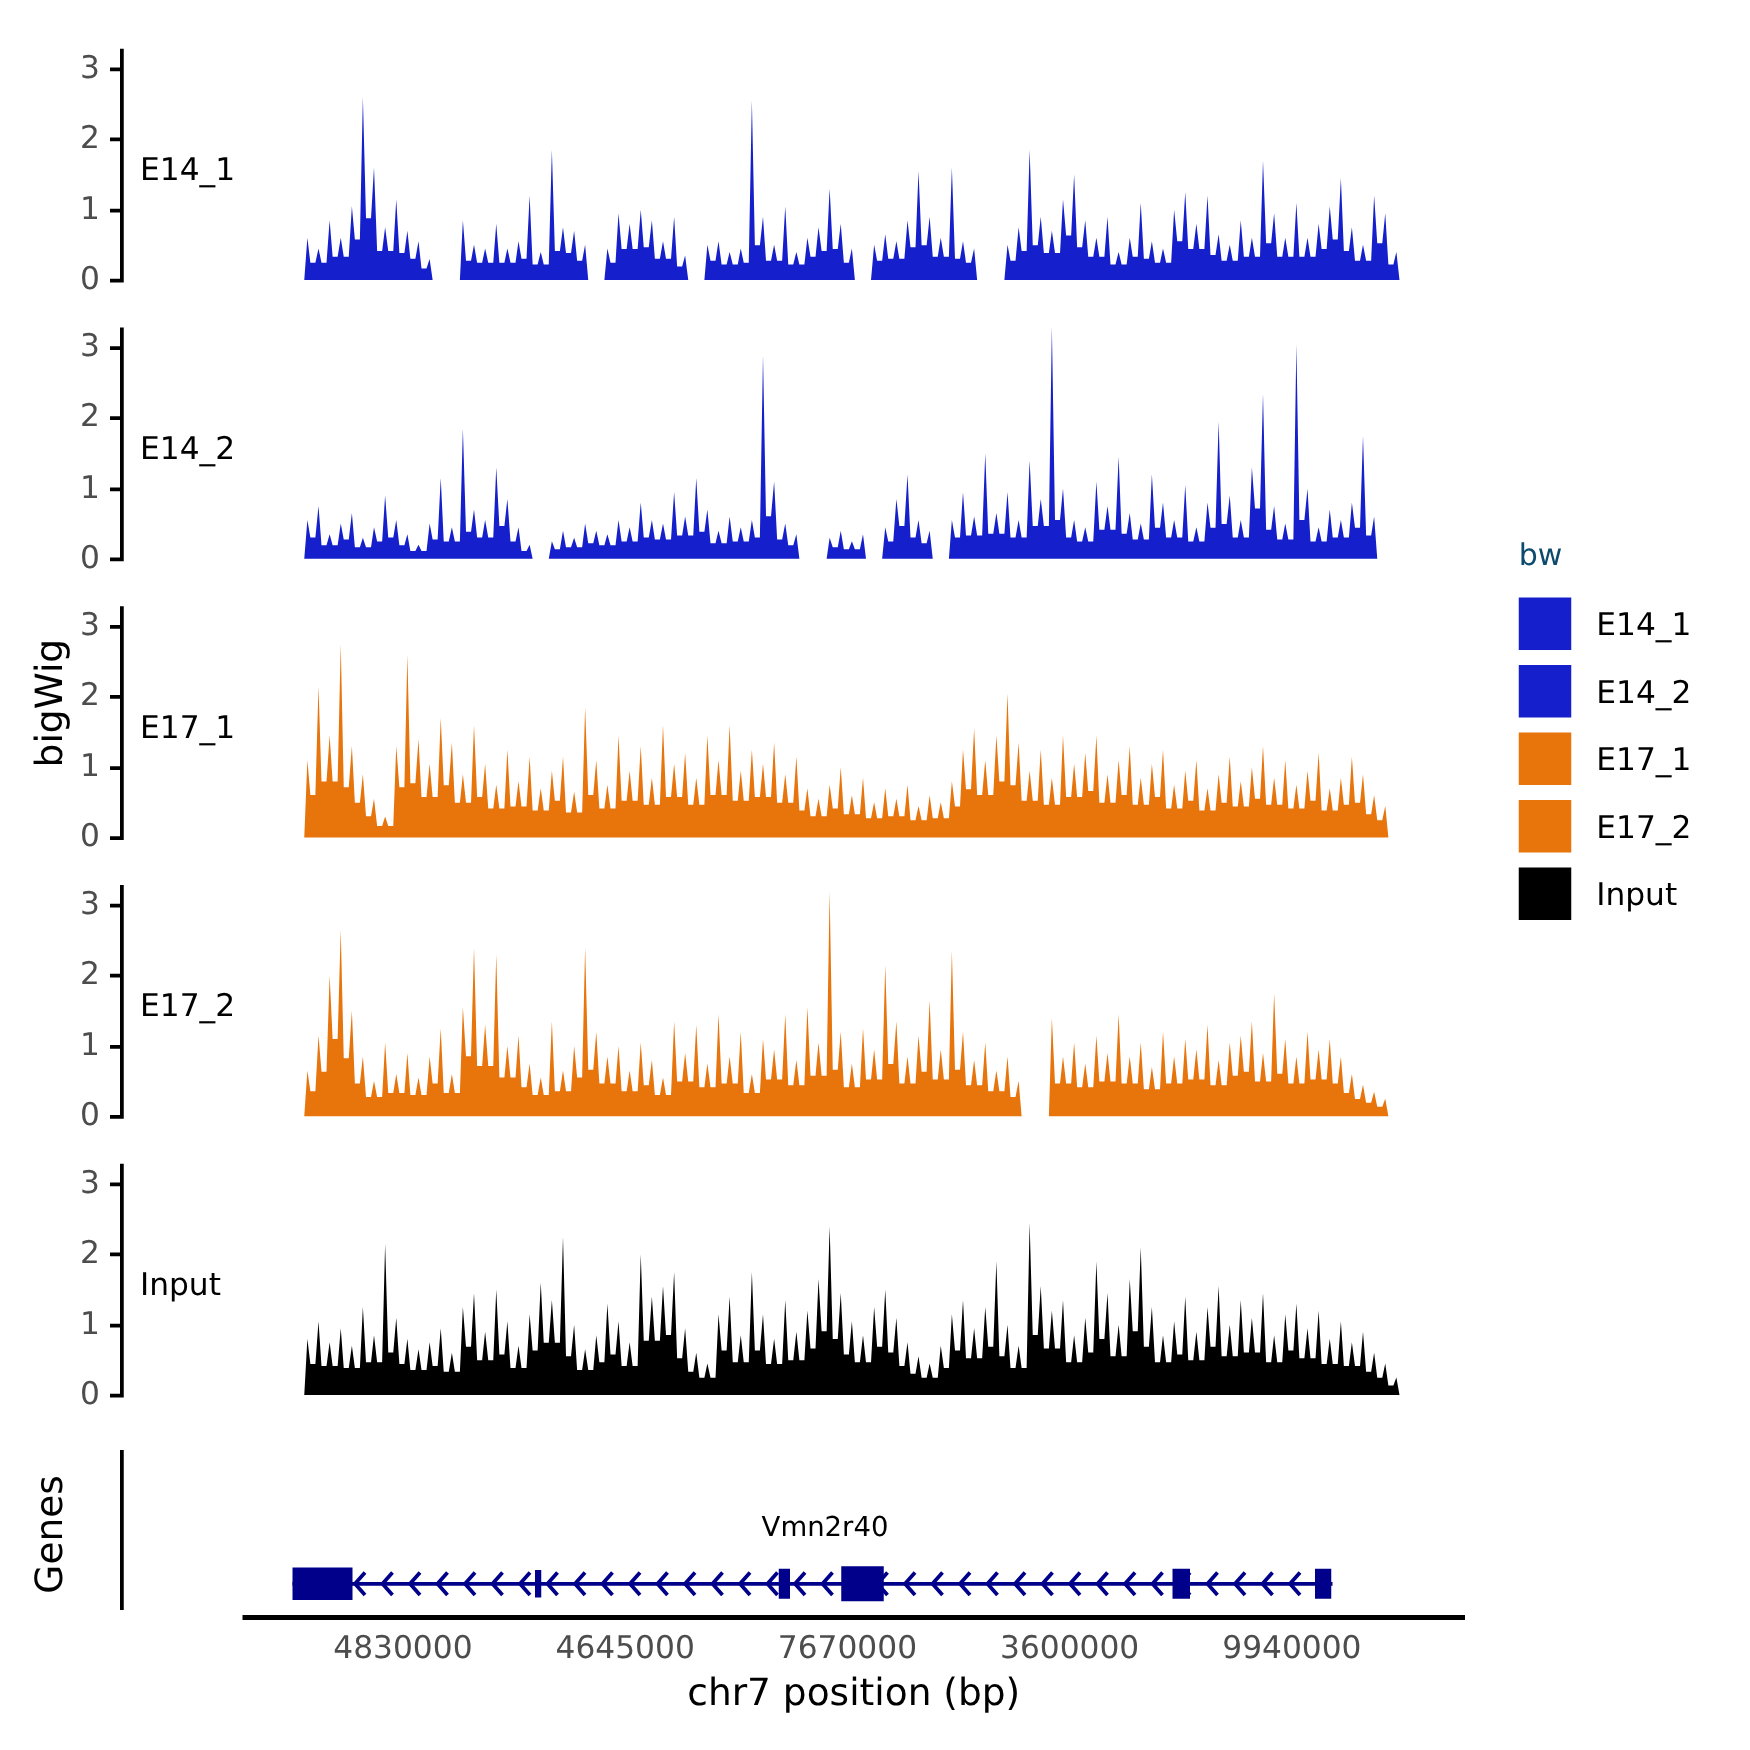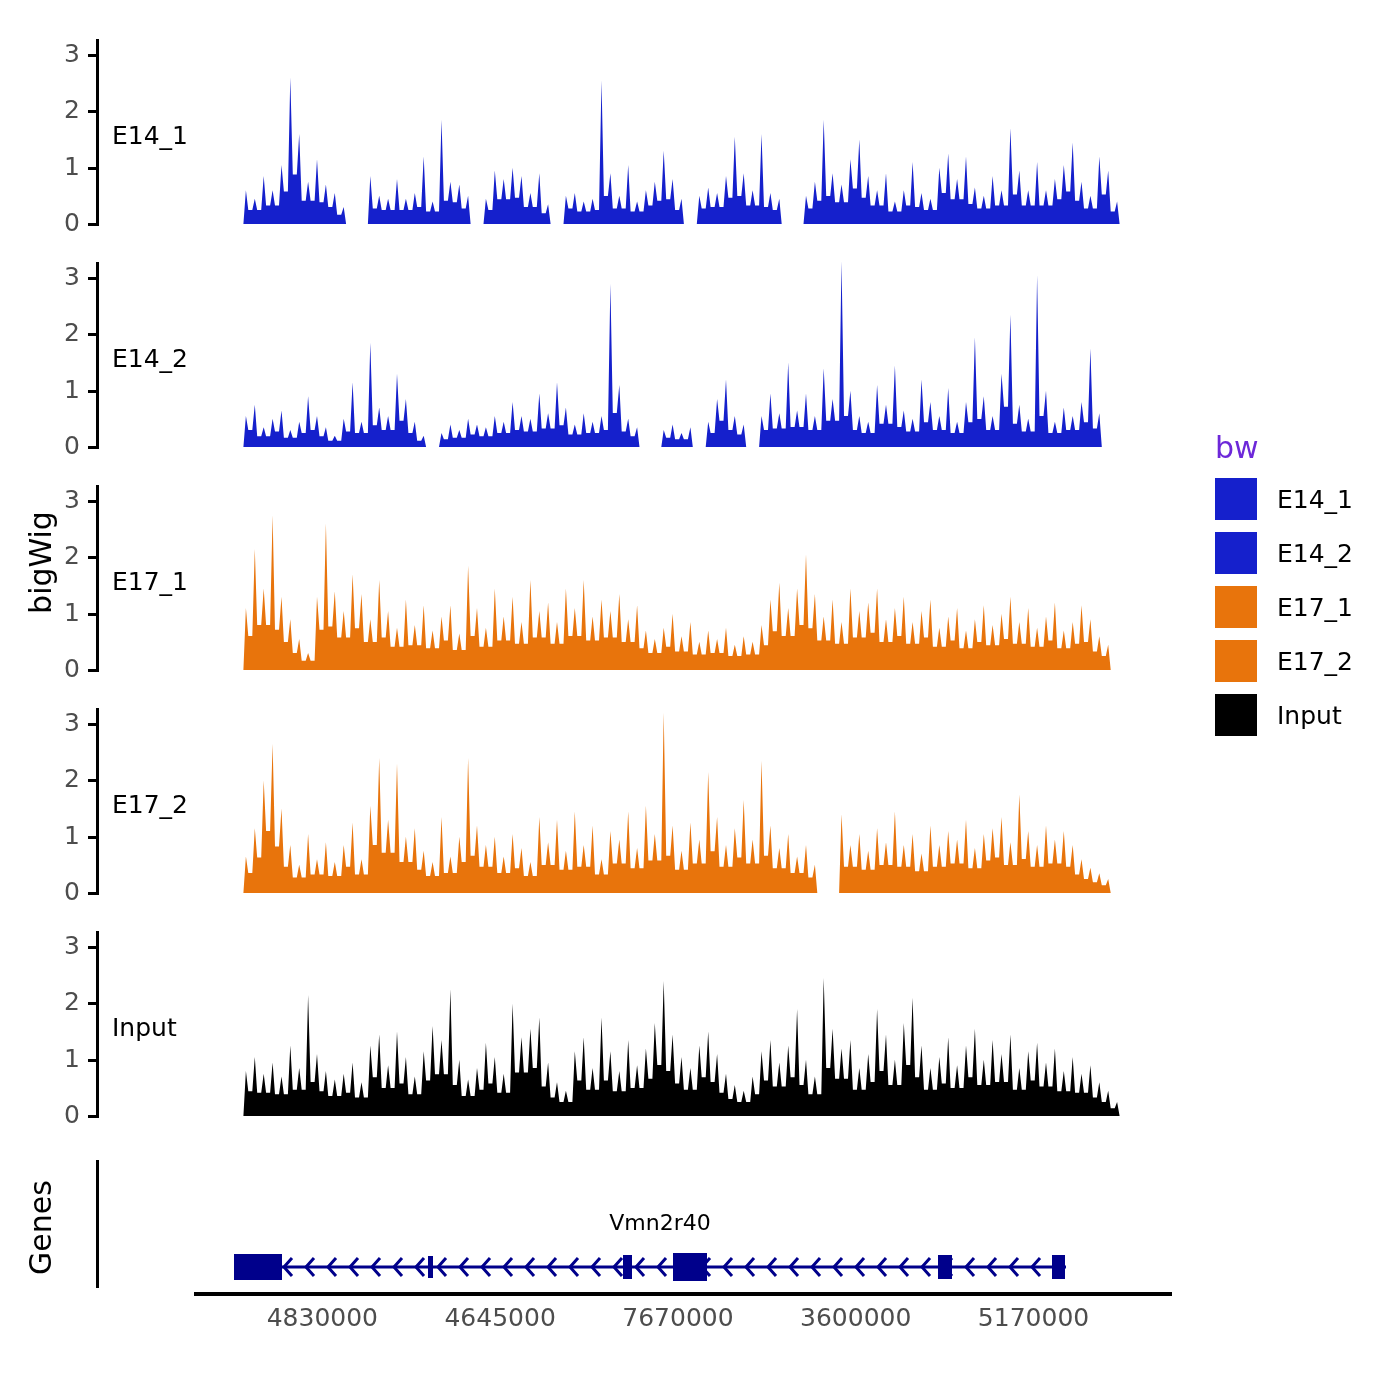--- a/index.html
+++ b/index.html
@@ -89,22 +89,22 @@
     white-space: nowrap;
     text-align: center;
   }
 
   
   .legend {
     position: absolute;
   }
   .legend-title {
     position: absolute;
-    font-size: 30px;
-    color: #6d28d9;
+    font-size: 24px;
+    color: #0c4a6e;
     white-space: nowrap;
   }
   .legend-row {
     position: absolute;
     display: flex;
     align-items: center;
   }
   .legend-swatch {
     width: 42px;
     height: 42px;
@@ -261,22 +261,23 @@
       <rect x="822" y="5" width="13" height="24" fill="#00008b"></rect>
     </svg>
   </div>
 
   <div class="xaxis-line" style="left:194px; top:1292px; width:978px;"></div>
   <div id="xticks">
       <div class="xtick-label" style="left: 222.344px; top: 1303px; width: 200px;">4830000</div>
       <div class="xtick-label" style="left: 400.144px; top: 1303px; width: 200px;">4645000</div>
       <div class="xtick-label" style="left: 577.944px; top: 1303px; width: 200px;">7670000</div>
       <div class="xtick-label" style="left: 755.744px; top: 1303px; width: 200px;">3600000</div>
-      <div class="xtick-label" style="left: 933.544px; top: 1303px; width: 200px;">5170000</div>
+      <div class="xtick-label" style="left: 933.544px; top: 1303px; width: 200px;">9940000</div>
     </div>
+  <div class="axis-title-x" style="left:383px; top:1337px; width:600px;">chr7 position (bp)</div>
 
   <div class="legend" style="left:1215px; top:430px; width:185px; height:290px;">
     <div class="legend-title" style="left:0px; top:0px;">bw</div>
     <div id="legend-rows">
         <div class="legend-row" style="left: 0px; top: 48px;">
           <span class="legend-swatch" style="background: rgb(21, 32, 204);"></span>
           <span class="legend-text">E14_1</span>
         </div>
         <div class="legend-row" style="left: 0px; top: 102px;">
           <span class="legend-swatch" style="background: rgb(21, 32, 204);"></span>

